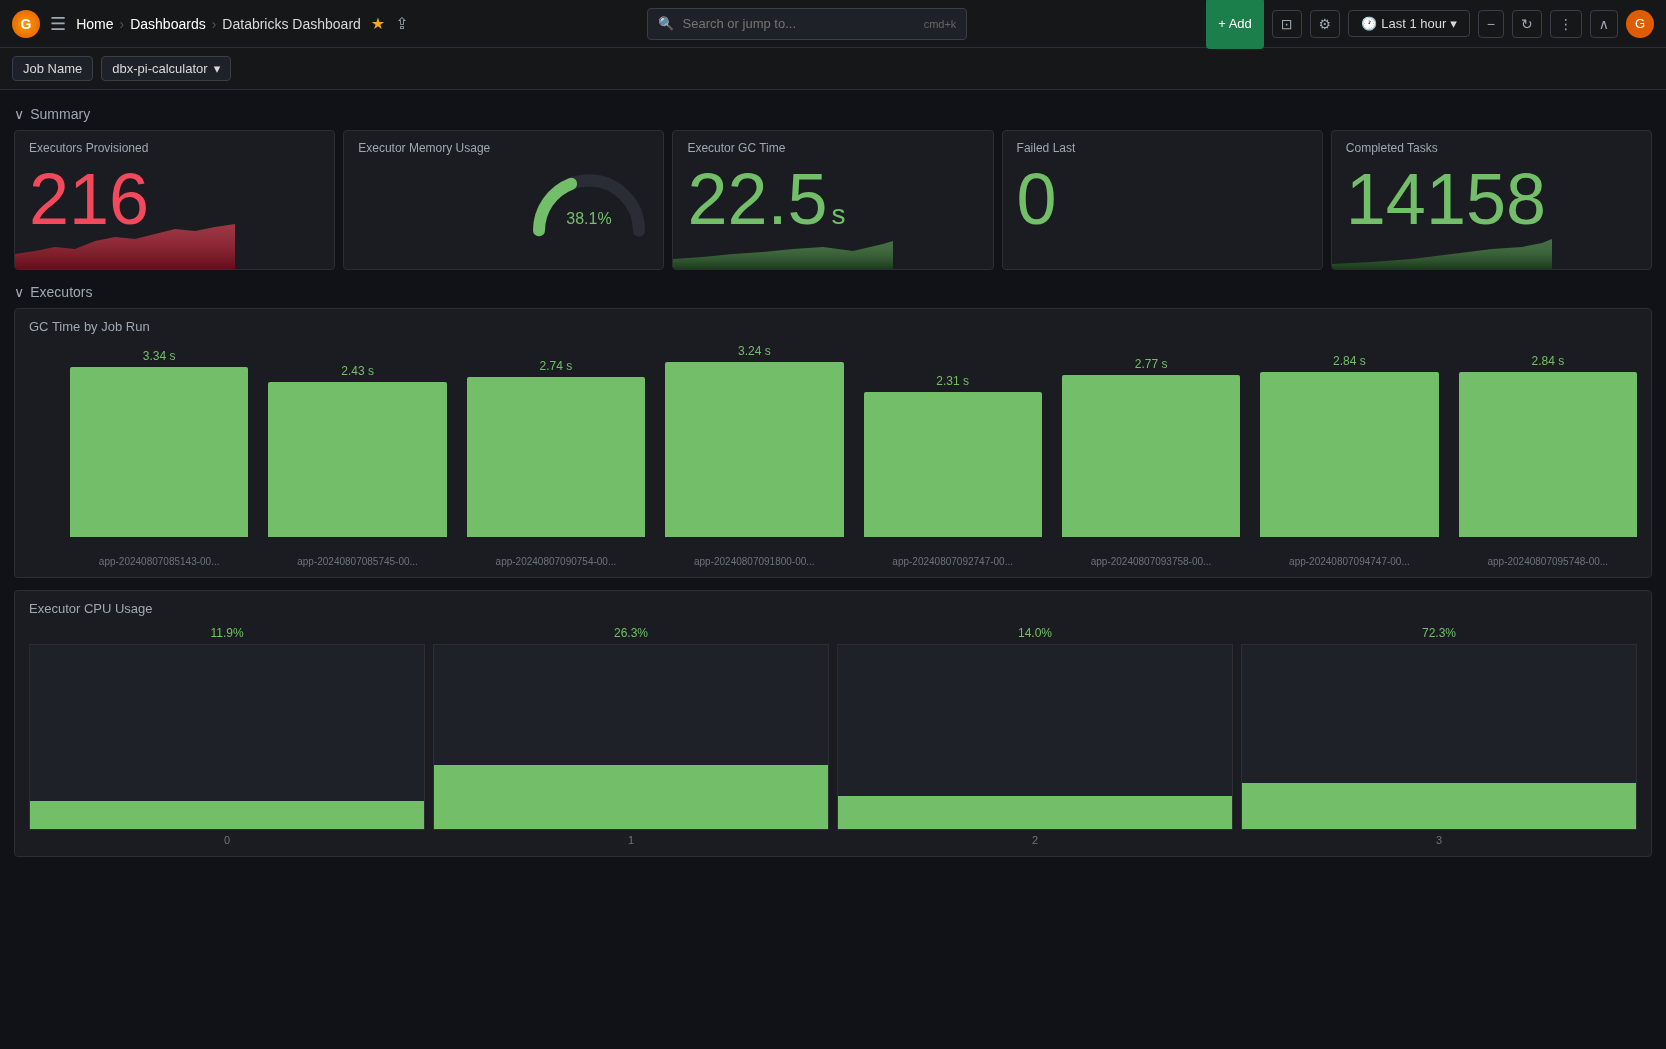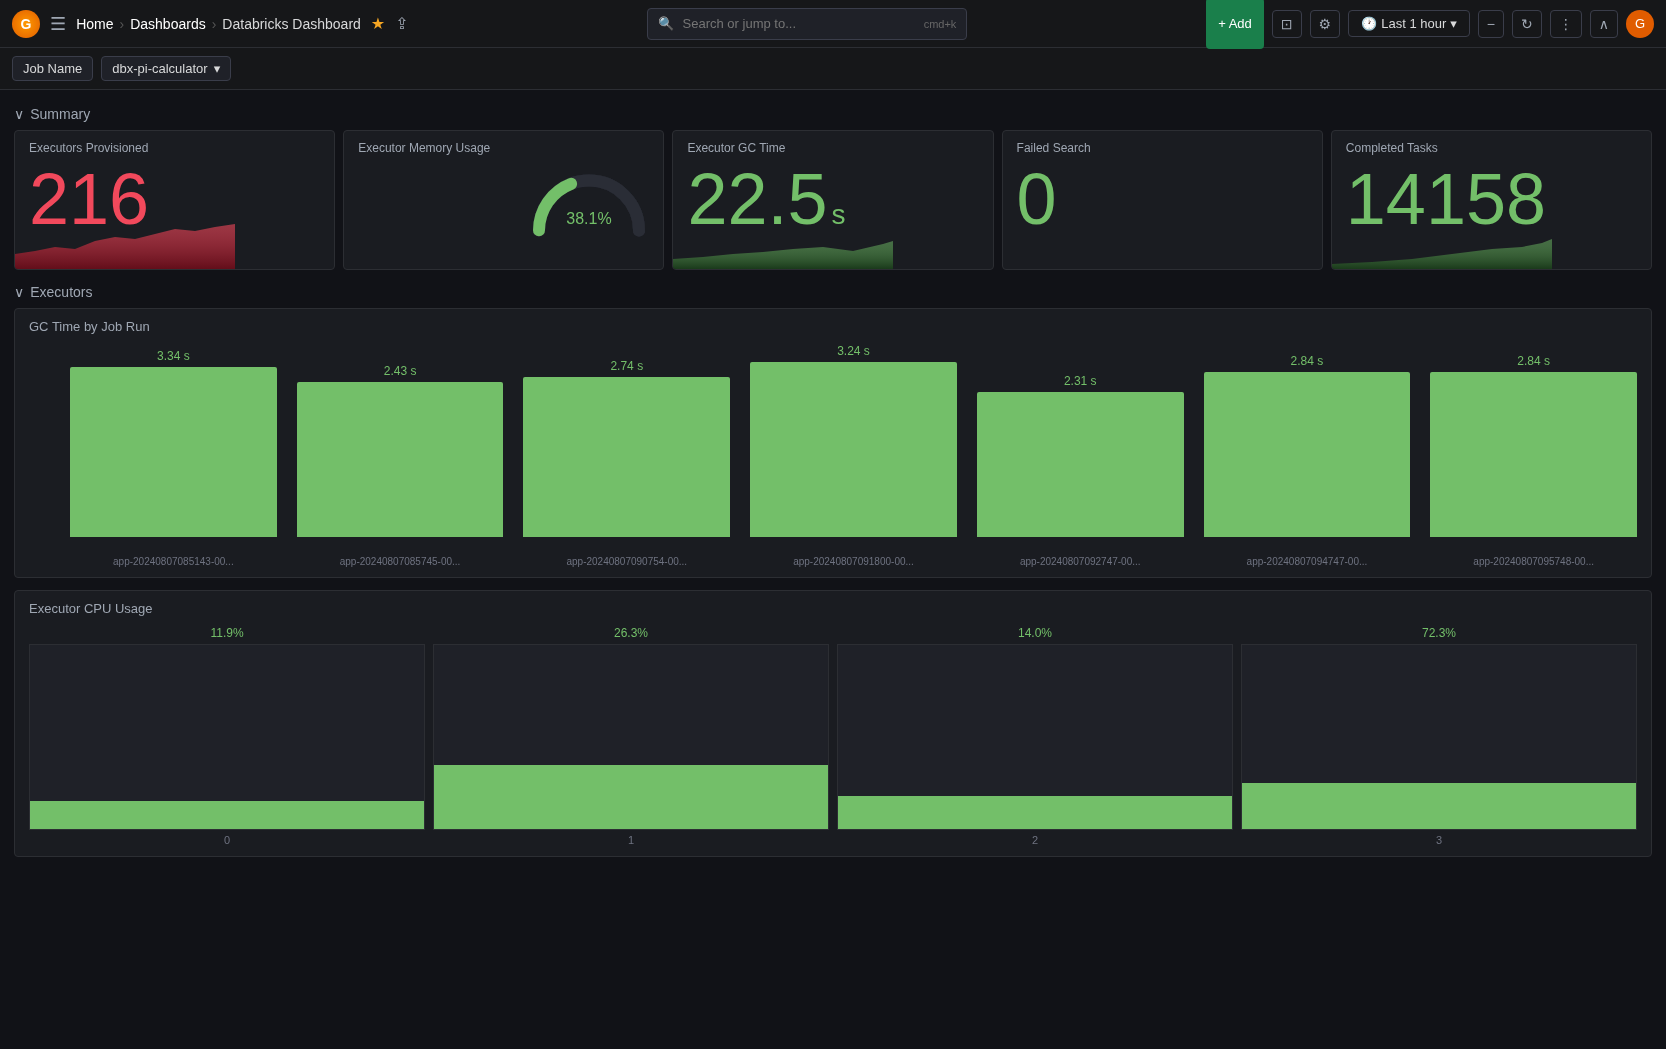--- a/index.html
+++ b/index.html
@@ -340,21 +340,21 @@
           <linearGradient id="greenGrad" x1="0" x2="0" y1="0" y2="1">
             <stop offset="0%" stop-color="#73bf69" stop-opacity="0.5"></stop>
             <stop offset="100%" stop-color="#1a3d1a" stop-opacity="0.9"></stop>
           </linearGradient>
         </defs>
         <polygon points="0,50 0,40 30,38 60,35 90,33 120,30 150,28 180,32 210,25 220,22 220,50" fill="url(#greenGrad)"></polygon>
       </svg>
     </div>
 
     <div class="stat-card">
-      <div class="stat-card-title">Failed Search</div>
+      <div class="stat-card-title">Failed Last</div>
       <div class="stat-value-zero">0</div>
     </div>
 
     <div class="stat-card">
       <div class="stat-card-title">Completed Tasks</div>
       <div class="stat-value-green">14158</div>
       <svg class="sparkline-green" viewBox="0 0 220 50" preserveAspectRatio="none">
         <polygon points="0,50 0,45 40,43 80,40 120,35 160,30 190,28 210,24 220,20 220,50" fill="url(#greenGrad)"></polygon>
       </svg>
     </div>
@@ -386,20 +386,25 @@
         </div>
         <div class="bar-col">
           <div class="bar-label-top">3.24 s</div>
           <div class="bar-block" style="height: 175px;"></div>
           <div class="bar-label-bottom">app-20240807091800-00...</div>
         </div>
         <div class="bar-col">
           <div class="bar-label-top">2.31 s</div>
           <div class="bar-block" style="height: 145px;"></div>
           <div class="bar-label-bottom">app-20240807092747-00...</div>
+        </div>
+        <div class="bar-col">
+          <div class="bar-label-top">2.77 s</div>
+          <div class="bar-block" style="height: 162px;"></div>
+          <div class="bar-label-bottom">app-20240807093758-00...</div>
         </div>
         <div class="bar-col">
           <div class="bar-label-top">2.84 s</div>
           <div class="bar-block" style="height: 165px;"></div>
           <div class="bar-label-bottom">app-20240807094747-00...</div>
         </div>
         <div class="bar-col">
           <div class="bar-label-top">2.84 s</div>
           <div class="bar-block" style="height: 165px;"></div>
           <div class="bar-label-bottom">app-20240807095748-00...</div>

